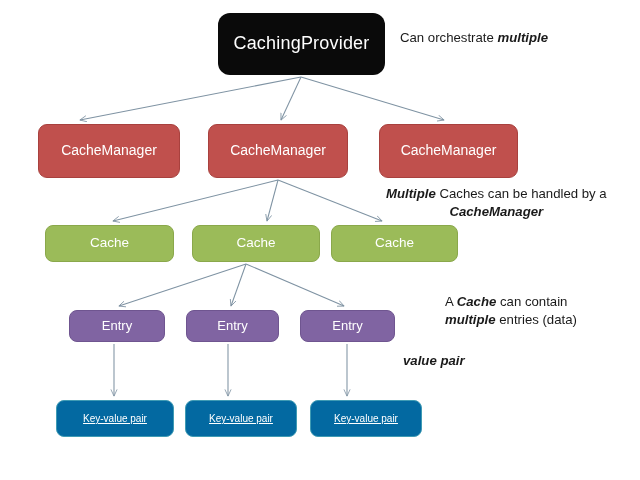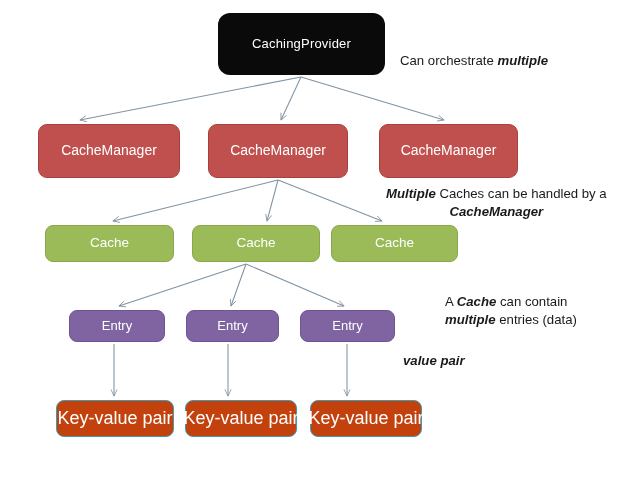--- a/index.html
+++ b/index.html
@@ -34,21 +34,21 @@
     justify-content: center;
     box-sizing: border-box;
     color: #ffffff;
     text-align: center;
     line-height: 1.1;
     white-space: nowrap;
   }
   .node-provider {
     background: #0a0a0a;
     border-radius: 12px;
-    font-size: 13px;
+    font-size: 18px;
     letter-spacing: 0.2px;
   }
   .node-manager {
     background: #c0504d;
     border: 1px solid #a8413e;
     border-radius: 9px;
     font-size: 14px;
   }
   .node-cache {
     background: #9bbb59;
@@ -56,24 +56,25 @@
     border-radius: 8px;
     font-size: 13.5px;
   }
   .node-entry {
     background: #8064a2;
     border: 1px solid #6f5590;
     border-radius: 8px;
     font-size: 13px;
   }
   .node-kvp {
-    background: #c2410c;
+    background: #0369a1;
     border: 1px solid #3f9bb4;
     border-radius: 8px;
-    font-size: 18px;
+    font-size: 10px;
+    text-decoration: underline;
   }
   .annotation {
     position: absolute;
     color: #1a1a1a;
     font-size: 13.2px;
     line-height: 1.38;
     font-family: "Liberation Sans", sans-serif;
   }
   .annotation b {
     font-weight: bold;
@@ -115,21 +116,21 @@
       <div class="node node-cache" style="left: 192px; top: 225px; width: 128px; height: 37px;">Cache</div>
       <div class="node node-cache" style="left: 331px; top: 225px; width: 127px; height: 37px;">Cache</div>
       <div class="node node-entry" style="left: 69px; top: 310px; width: 96px; height: 32px;">Entry</div>
       <div class="node node-entry" style="left: 186px; top: 310px; width: 93px; height: 32px;">Entry</div>
       <div class="node node-entry" style="left: 300px; top: 310px; width: 95px; height: 32px;">Entry</div>
       <div class="node node-kvp" style="left: 56px; top: 400px; width: 118px; height: 37px;">Key-value pair</div>
       <div class="node node-kvp" style="left: 185px; top: 400px; width: 112px; height: 37px;">Key-value pair</div>
       <div class="node node-kvp" style="left: 310px; top: 400px; width: 112px; height: 37px;">Key-value pair</div>
     </div>
   <div id="annotations">
-      <div class="annotation" style="left: 400px; top: 29px; margin-top: 23px;">
+      <div class="annotation" style="left: 400px; top: 29px;">
         <span class="ann-line"><span>Can orchestrate </span><b>multiple</b></span>
       </div>
       <div class="annotation" style="left: 386px; top: 185px; text-align: center;">
         <span class="ann-line"><b>Multiple</b><span> Caches can be handled by a</span></span>
         <span class="ann-line"><b>CacheManager</b></span>
       </div>
       <div class="annotation" style="left: 419px; top: 293px; margin-left: 26px;">
         <span class="ann-line"><span>A </span><b>Cache</b><span> can contain</span></span>
         <span class="ann-line"><b>multiple</b><span> entries (data)</span></span>
       </div>

